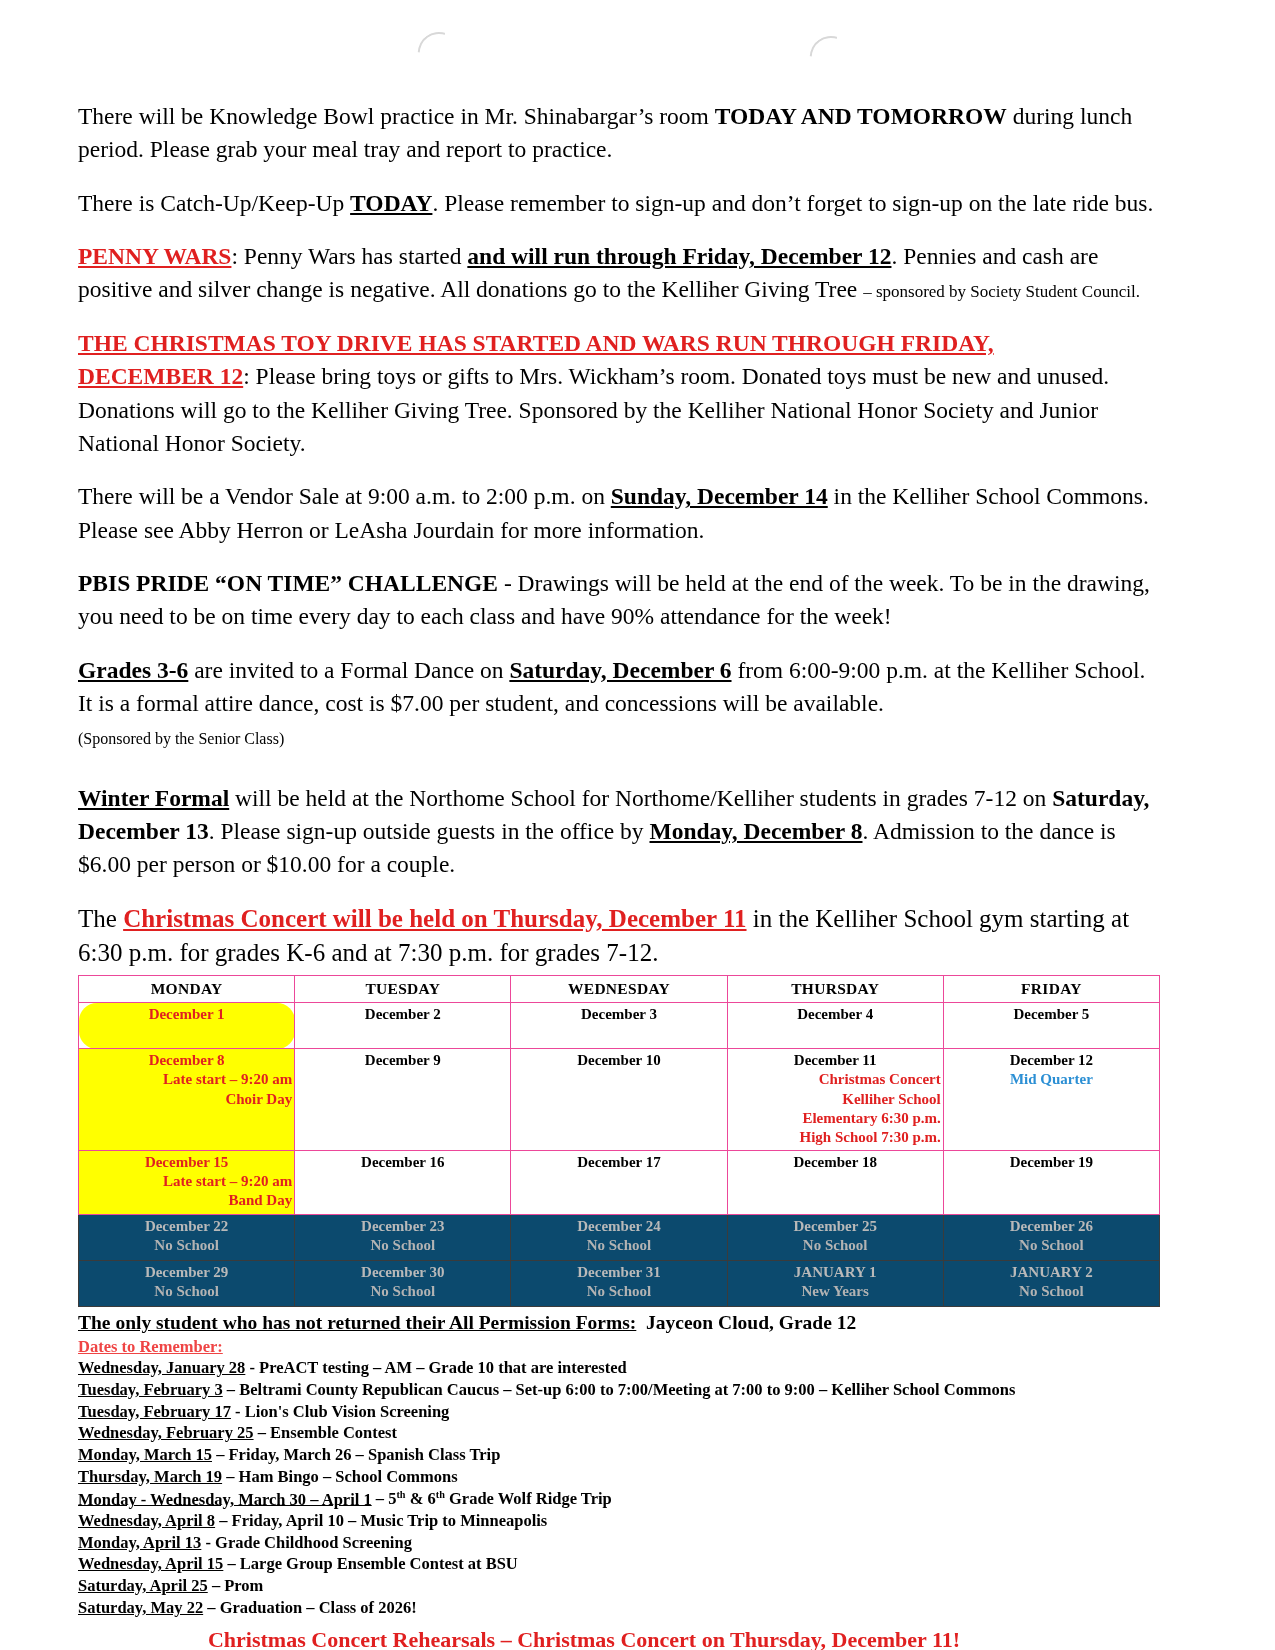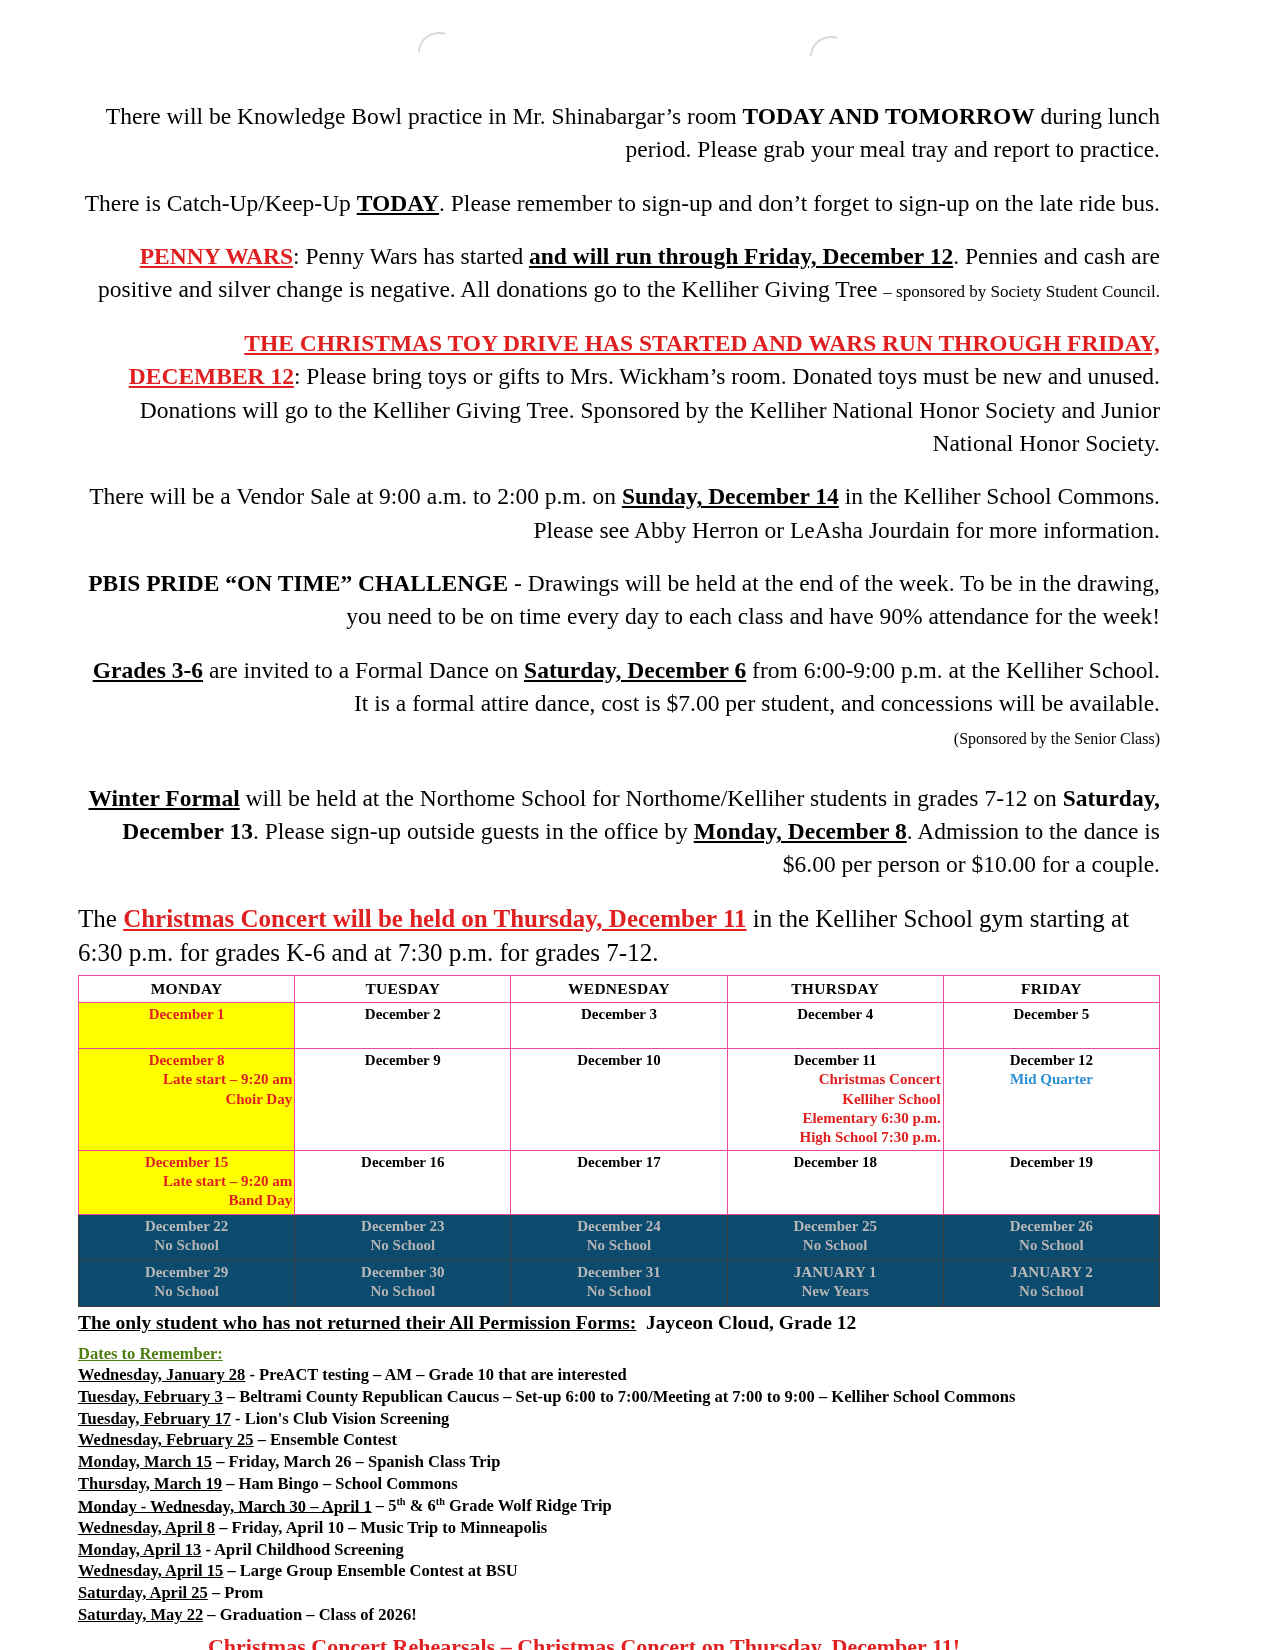--- a/index.html
+++ b/index.html
@@ -39,21 +39,21 @@
     position: absolute;
     left: 78px;
     top: 100px;
     width: 1082px;
   }
 
   p.para {
     margin: 0 0 20px 0;
     font-size: 23.5px;
     line-height: 1.42;
-    text-align: right;
+    text-align: left;
   }
   p.para.tight { margin-bottom: 28px; }
 
   b { font-weight: bold; }
   .u { text-decoration: underline; }
   .red { color: #e02020; }
   .small { font-size: 17px; }
   .xsmall { font-size: 16px; }
 
   .concert-line {
@@ -83,21 +83,21 @@
     font-size: 15.5px;
     letter-spacing: 0.3px;
     padding: 3px 0 3px 0;
   }
   .cal-yellow { background: #ffff00; }
   .cal-yellow .daynum, .cal-yellow .note { color: #e02020; }
   .daynum { display: block; }
   .note { display: block; }
   .note.red { color: #e02020; text-align: right; }
   .note.blue { color: #2b8fd4; }
-  .row-h1 td { height: 40px; }
+  .row-h1 td { height: 40px; border-radius: 18px; }
   .row-h2 td { height: 86px; }
   .row-h3 td { height: 48px; }
   .cal-dark td {
     background: #0c4a6e;
     color: #9c9c9c;
     border-color: #3b3b3b;
     height: 40px;
     font-weight: bold;
   }
   .cal-dark td .daynum { color: #b9b9b9; }
@@ -106,25 +106,25 @@
   
   .permission {
     margin-top: 3px;
     font-size: 19.5px;
     font-weight: bold;
     line-height: 1.3;
   }
   .permission .u { text-decoration: underline; }
 
   .dates-title {
-    color: #4d7c0f;
+    color: #ef4444;
     font-weight: bold;
     font-size: 16.5px;
     text-decoration: underline;
-    margin-top: 9px;
+    margin-top: 2px;
   }
   ul.dates {
     list-style: none;
     margin: 0;
     padding: 0;
   }
   ul.dates li {
     font-size: 16.5px;
     line-height: 1.32;
     font-weight: bold;
@@ -293,21 +293,21 @@
     <div class="dates-title">Dates to Remember:</div>
     <ul class="dates">
         <li><span class="u">Wednesday, January 28</span><span class="rest"> - PreACT testing – AM – Grade 10 that are interested</span></li>
         <li><span class="u">Tuesday, February 3</span><span class="rest"> – Beltrami County Republican Caucus – Set-up 6:00 to 7:00/Meeting at 7:00 to 9:00 – Kelliher School Commons</span></li>
         <li><span class="u">Tuesday, February 17</span><span class="rest"> - Lion's Club Vision Screening</span></li>
         <li><span class="u">Wednesday, February 25</span><span class="rest"> – Ensemble Contest</span></li>
         <li><span class="u">Monday, March 15</span><span class="rest"> – Friday, March 26 – Spanish Class Trip</span></li>
         <li><span class="u">Thursday, March 19</span><span class="rest"> – Ham Bingo – School Commons</span></li>
         <li><span class="u">Monday - Wednesday, March 30 – April 1</span><span class="rest"> – 5<sup>th</sup> &amp; 6<sup>th</sup> Grade Wolf Ridge Trip</span></li>
         <li><span class="u">Wednesday, April 8</span><span class="rest"> – Friday, April 10 – Music Trip to Minneapolis</span></li>
-        <li><span class="u">Monday, April 13</span><span class="rest"> - April Childhood Screening</span></li>
+        <li><span class="u">Monday, April 13</span><span class="rest"> - Grade Childhood Screening</span></li>
         <li><span class="u">Wednesday, April 15</span><span class="rest"> – Large Group Ensemble Contest at BSU</span></li>
         <li><span class="u">Saturday, April 25</span><span class="rest"> – Prom</span></li>
         <li><span class="u">Saturday, May 22</span><span class="rest"> – Graduation – Class of 2026!</span></li>
       </ul>
 
     <div class="footer-line">Christmas Concert Rehearsals – Christmas Concert on Thursday, December 11!</div>
 
   </div>
 </div>
 

